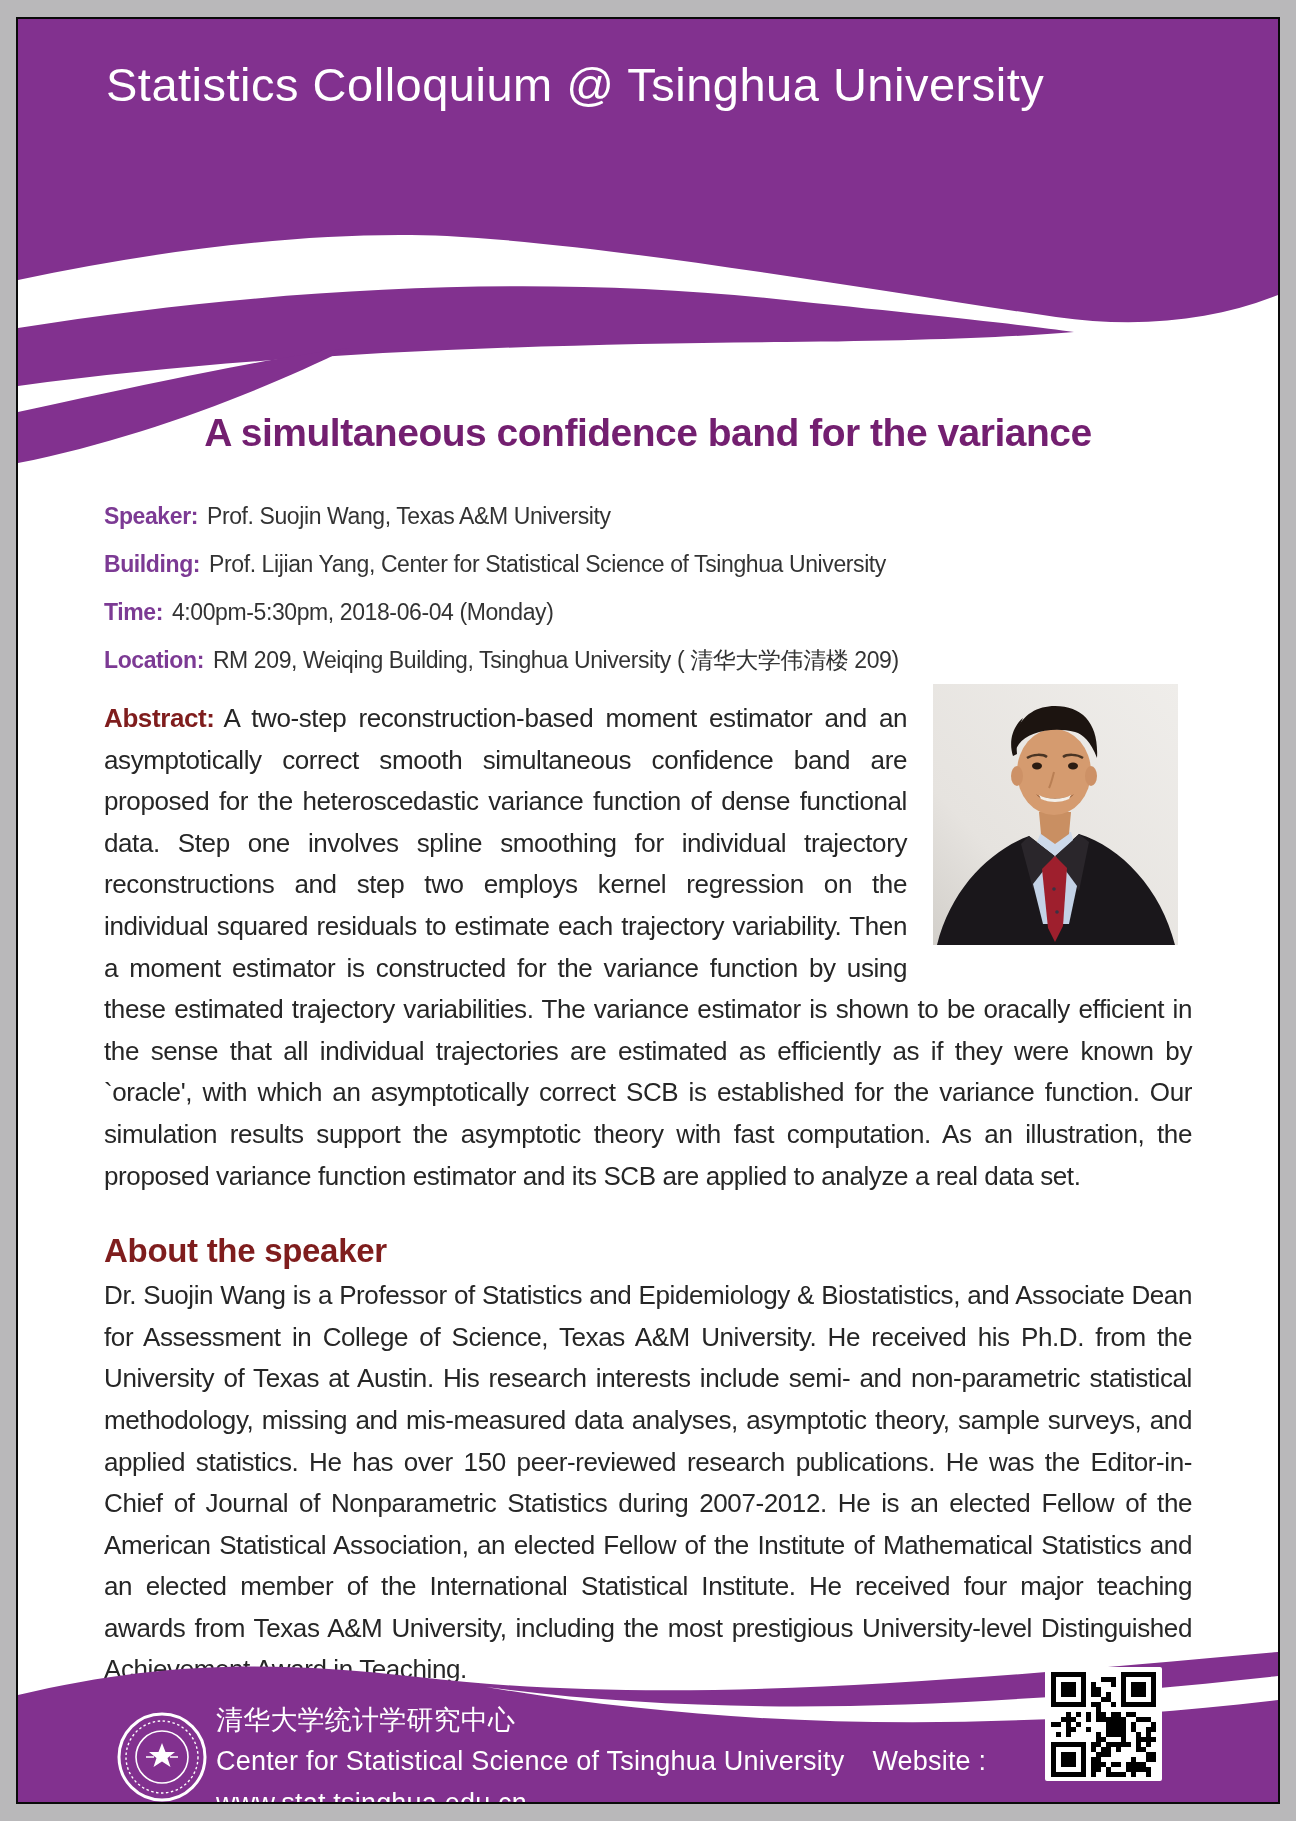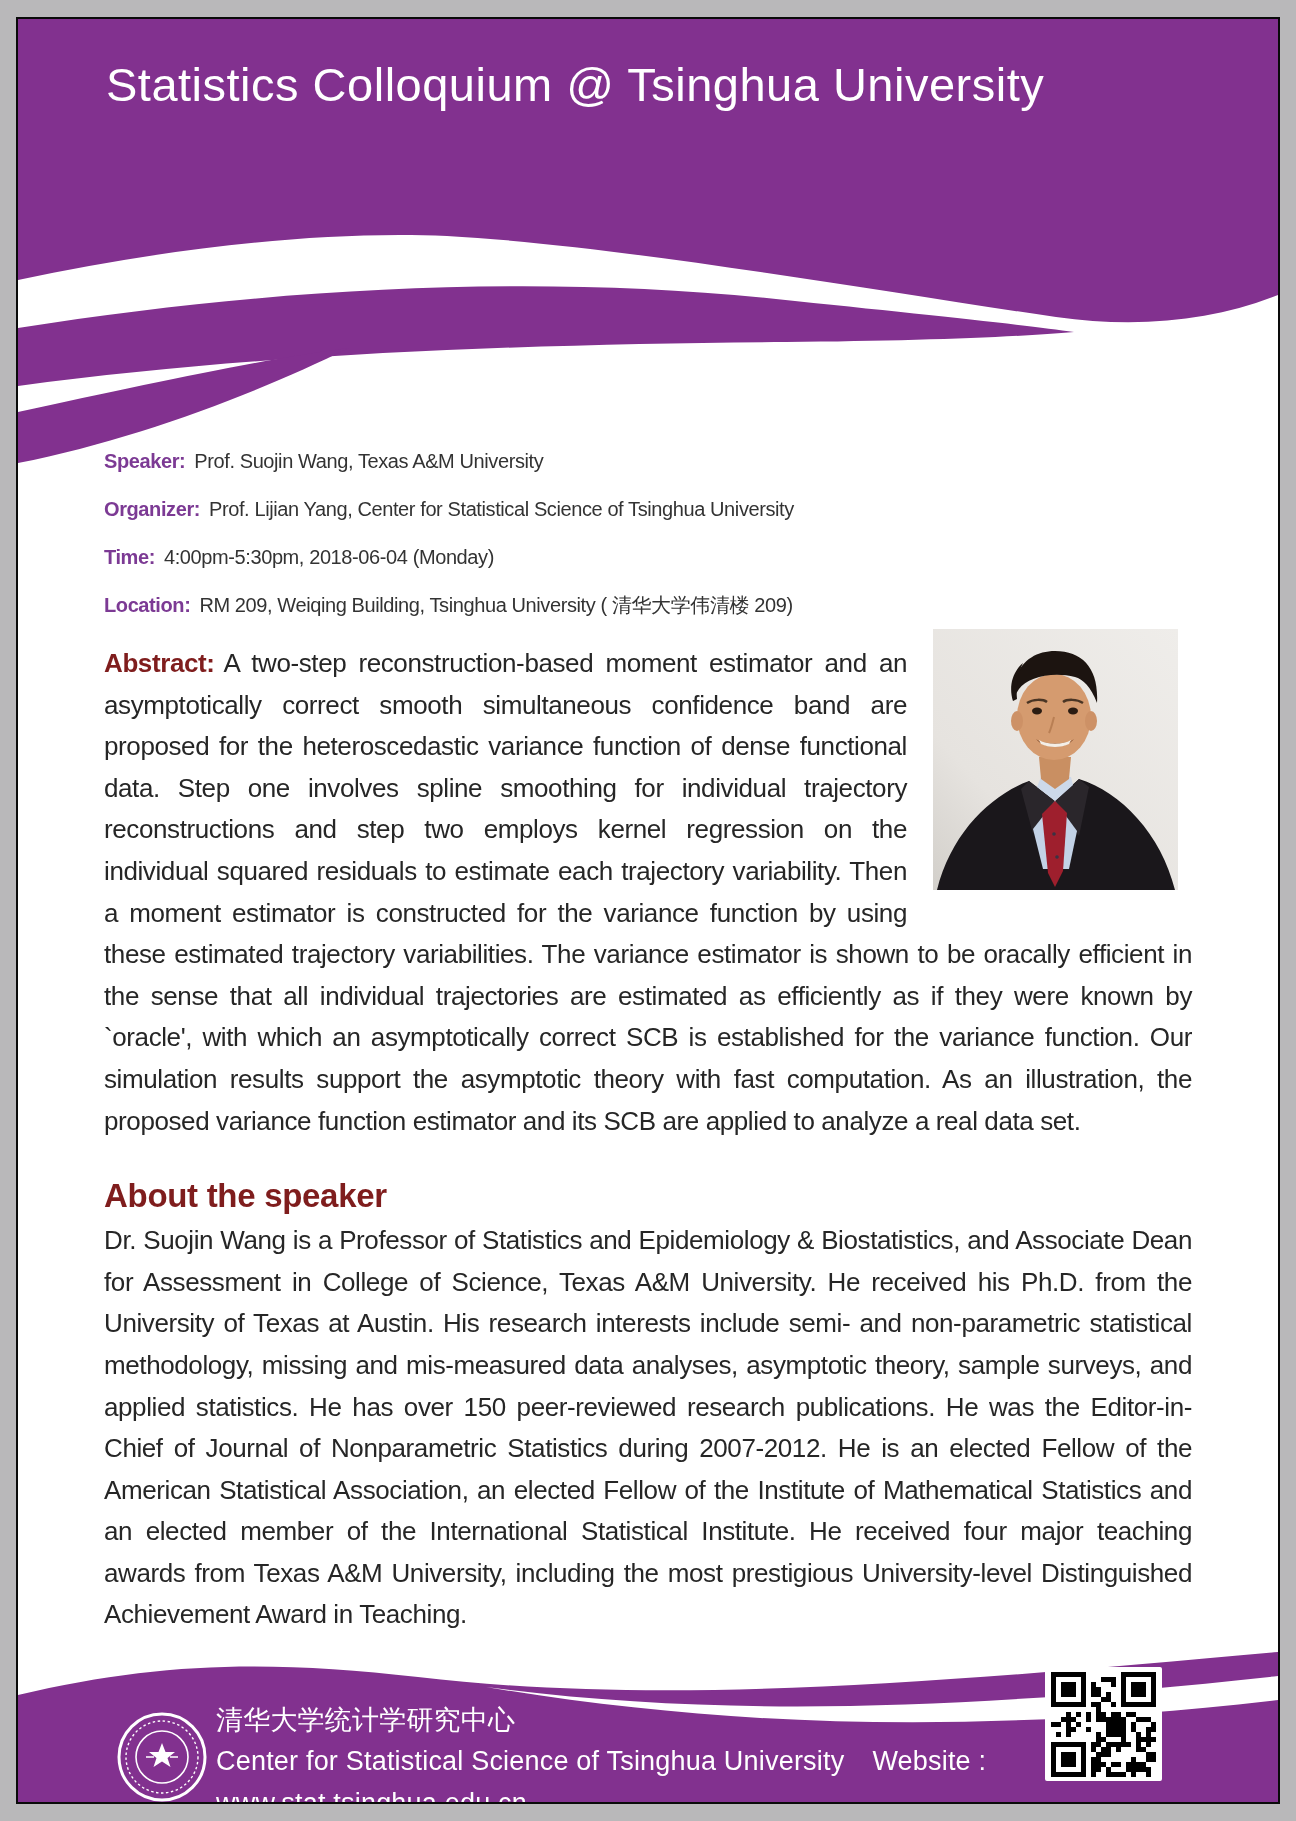--- a/index.html
+++ b/index.html
@@ -33,21 +33,21 @@
   .talk-title{
     text-align:center;
     color:#731f70;
     font-weight:bold;
     font-size:39px;
     line-height:55px;
     letter-spacing:-0.5px;
   }
   .details{margin-top:32px;}
   .detail-row{
-    font-size:20px;line-height:48px;letter-spacing:-0.4px;color:#333333;
+    font-size:23px;line-height:48px;letter-spacing:-0.4px;color:#333333;
   }
   .detail-label{color:#7c3a94;font-weight:bold;margin-right:9px;}
   .abstract{
     margin:14px 0 0 0;
     font-size:26px;line-height:41.6px;letter-spacing:-0.4px;color:#262626;
     text-align:justify;
   }
   .abstract-label,.about-heading{color:#7f1d1d;font-weight:bold;}
   .abstract-label{margin-right:9px;}
   .photo-float{
@@ -89,28 +89,29 @@
     <path fill="#82318f" d="M0,309 C260,268 518,255 758,280 C902,295 1008,306 1056,313 C998,318 898,322 768,323 C538,325 260,332 0,367 Z"></path>
     <path fill="#82318f" d="M0,393 C130,365 244,340 331,329 C239,374 120,420 0,444 Z"></path>
   </svg>
   <div class="header-text">
     <div class="header-title-en">Statistics Colloquium @ Tsinghua University</div>
   </div>
 
   <main>
 
     <div class="talk-title">
+      <span style="display:block">A simultaneous confidence band for the variance</span>
     </div>
 
     <div class="details">
       <div class="detail-row">
         <span class="detail-label">Speaker:</span><span>Prof. Suojin Wang, Texas A&amp;M University</span>
       </div>
       <div class="detail-row">
-        <span class="detail-label">Organizer:</span><span>Prof. Lijian Yang, Center for Statistical Science of Tsinghua University</span>
+        <span class="detail-label">Building:</span><span>Prof. Lijian Yang, Center for Statistical Science of Tsinghua University</span>
       </div>
       <div class="detail-row">
         <span class="detail-label">Time:</span><span>4:00pm-5:30pm, 2018-06-04 (Monday)</span>
       </div>
       <div class="detail-row">
         <span class="detail-label">Location:</span><span>RM 209, Weiqing Building, Tsinghua University ( 清华大学伟清楼 209)</span>
       </div>
     </div>
 
     <p class="abstract">

